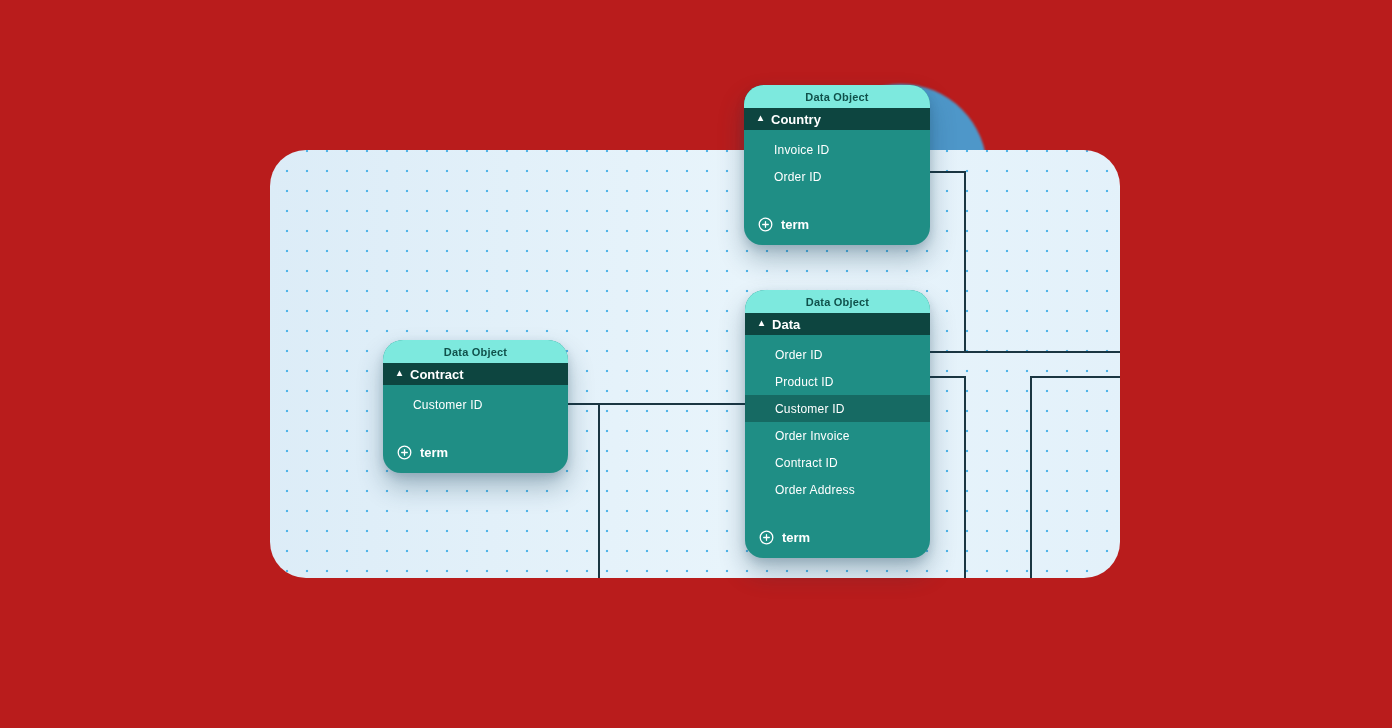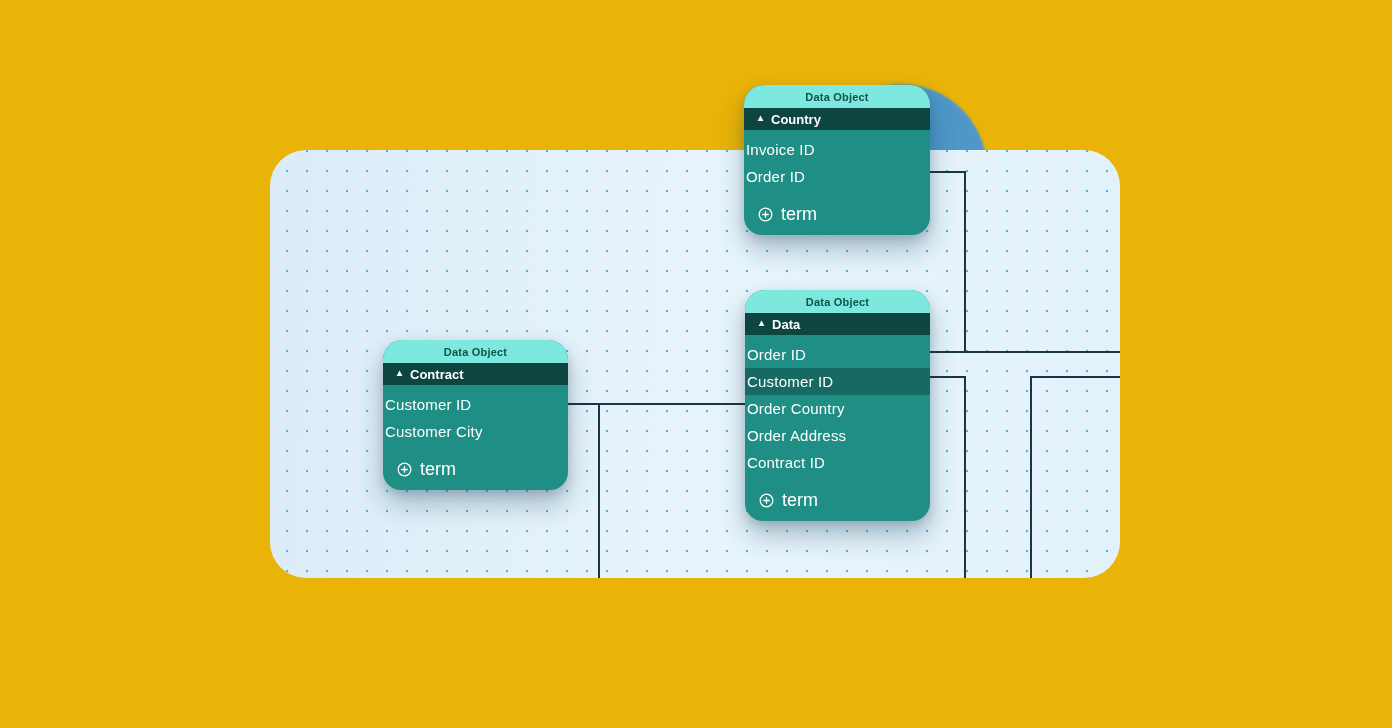--- a/index.html
+++ b/index.html
@@ -9,21 +9,21 @@
     --row-hl:#166A63;
     --canvas-bg:#E2EFF8;
     --dot:#4FB4E9;
     --line:#1B3642;
     --circle:#4E97C9;
     --header-text:#10514B;
   }
   *{box-sizing:border-box;margin:0;padding:0}
   html,body{background:#ffffff}
   body{font-family:"Liberation Sans", sans-serif;}
-  .stage{position:relative;width:1392px;height:728px;background:#eab308;overflow:hidden}
+  .stage{position:relative;width:1392px;height:728px;background:#b91c1c;overflow:hidden}
 
   .decor-circle{
     position:absolute;left:815px;top:84px;width:172px;height:172px;border-radius:50%;
     background:radial-gradient(circle, var(--circle) 0%, var(--circle) 70%, rgba(78,151,201,.6) 82%, rgba(78,151,201,0) 94%);
     filter:blur(1px);
     z-index:1;
   }
 
   .canvas{
     position:absolute;border-radius:36px;z-index:2;overflow:hidden;
@@ -45,25 +45,25 @@
     height:23px;display:flex;align-items:center;justify-content:center;
     background:var(--aqua);color:var(--header-text);
     font-size:11px;font-weight:700;letter-spacing:.2px;
   }
   .card-titlebar{
     height:22px;display:flex;align-items:center;gap:8px;padding:0 14px;
     background:var(--dark-title);font-size:13px;font-weight:600;cursor:pointer;
   }
   .tri{font-size:10px;line-height:1;transform:translateY(-1px)}
   .card-fields{padding-top:6px}
-  .field-row{height:27px;display:flex;align-items:center;padding:0 2px;font-size:15px;letter-spacing:.2px;cursor:pointer}
+  .field-row{height:27px;display:flex;align-items:center;padding:0 30px;font-size:12px;letter-spacing:.2px;cursor:pointer}
   .field-row.highlighted{background:var(--row-hl)}
   .card-term{
-    height:26px;margin:11px 0 8px;padding:0 14px;display:flex;align-items:center;gap:8px;
-    font-size:18px;font-weight:400;cursor:pointer;
+    height:26px;margin:21px 0 8px;padding:0 14px;display:flex;align-items:center;gap:8px;
+    font-size:13px;font-weight:700;cursor:pointer;
   }
   .plus-svg{display:block;flex:0 0 auto}
 </style>
 </head>
 <body>
 
 <div class="stage">
 
   <div class="decor-circle"></div>
 
@@ -105,45 +105,45 @@
   <div class="card" style="left: 745px; top: 290px; width: 185px;">
     <div class="card-header">
       <span>Data Object</span>
     </div>
     <div class="card-titlebar">
       <span class="tri">▴</span>
       <span>Data</span>
     </div>
     <div class="card-fields">
         <div class="field-row">Order ID</div>
+        <div class="field-row">Product ID</div>
         <div class="field-row highlighted">Customer ID</div>
-        <div class="field-row">Order Country</div>
+        <div class="field-row">Order Invoice</div>
+        <div class="field-row">Contract ID</div>
         <div class="field-row">Order Address</div>
-        <div class="field-row">Contract ID</div>
       </div>
     <div class="card-term">
       <svg class="plus-svg" width="15" height="15" viewBox="0 0 15 15">
           <circle cx="7.5" cy="7.5" r="6.3" fill="none" stroke="#fff" stroke-width="1.3"></circle>
           <path d="M7.5 4.7v5.6M4.7 7.5h5.6" stroke="#fff" stroke-width="1.3" stroke-linecap="round"></path>
         </svg>
       <span>term</span>
     </div>
   </div>
 
   <div class="card" style="left: 383px; top: 340px; width: 185px;">
     <div class="card-header">
       <span>Data Object</span>
     </div>
     <div class="card-titlebar">
       <span class="tri">▴</span>
       <span>Contract</span>
     </div>
     <div class="card-fields">
         <div class="field-row">Customer ID</div>
-        <div class="field-row">Customer City</div>
       </div>
     <div class="card-term">
       <svg class="plus-svg" width="15" height="15" viewBox="0 0 15 15">
           <circle cx="7.5" cy="7.5" r="6.3" fill="none" stroke="#fff" stroke-width="1.3"></circle>
           <path d="M7.5 4.7v5.6M4.7 7.5h5.6" stroke="#fff" stroke-width="1.3" stroke-linecap="round"></path>
         </svg>
       <span>term</span>
     </div>
   </div>
 

